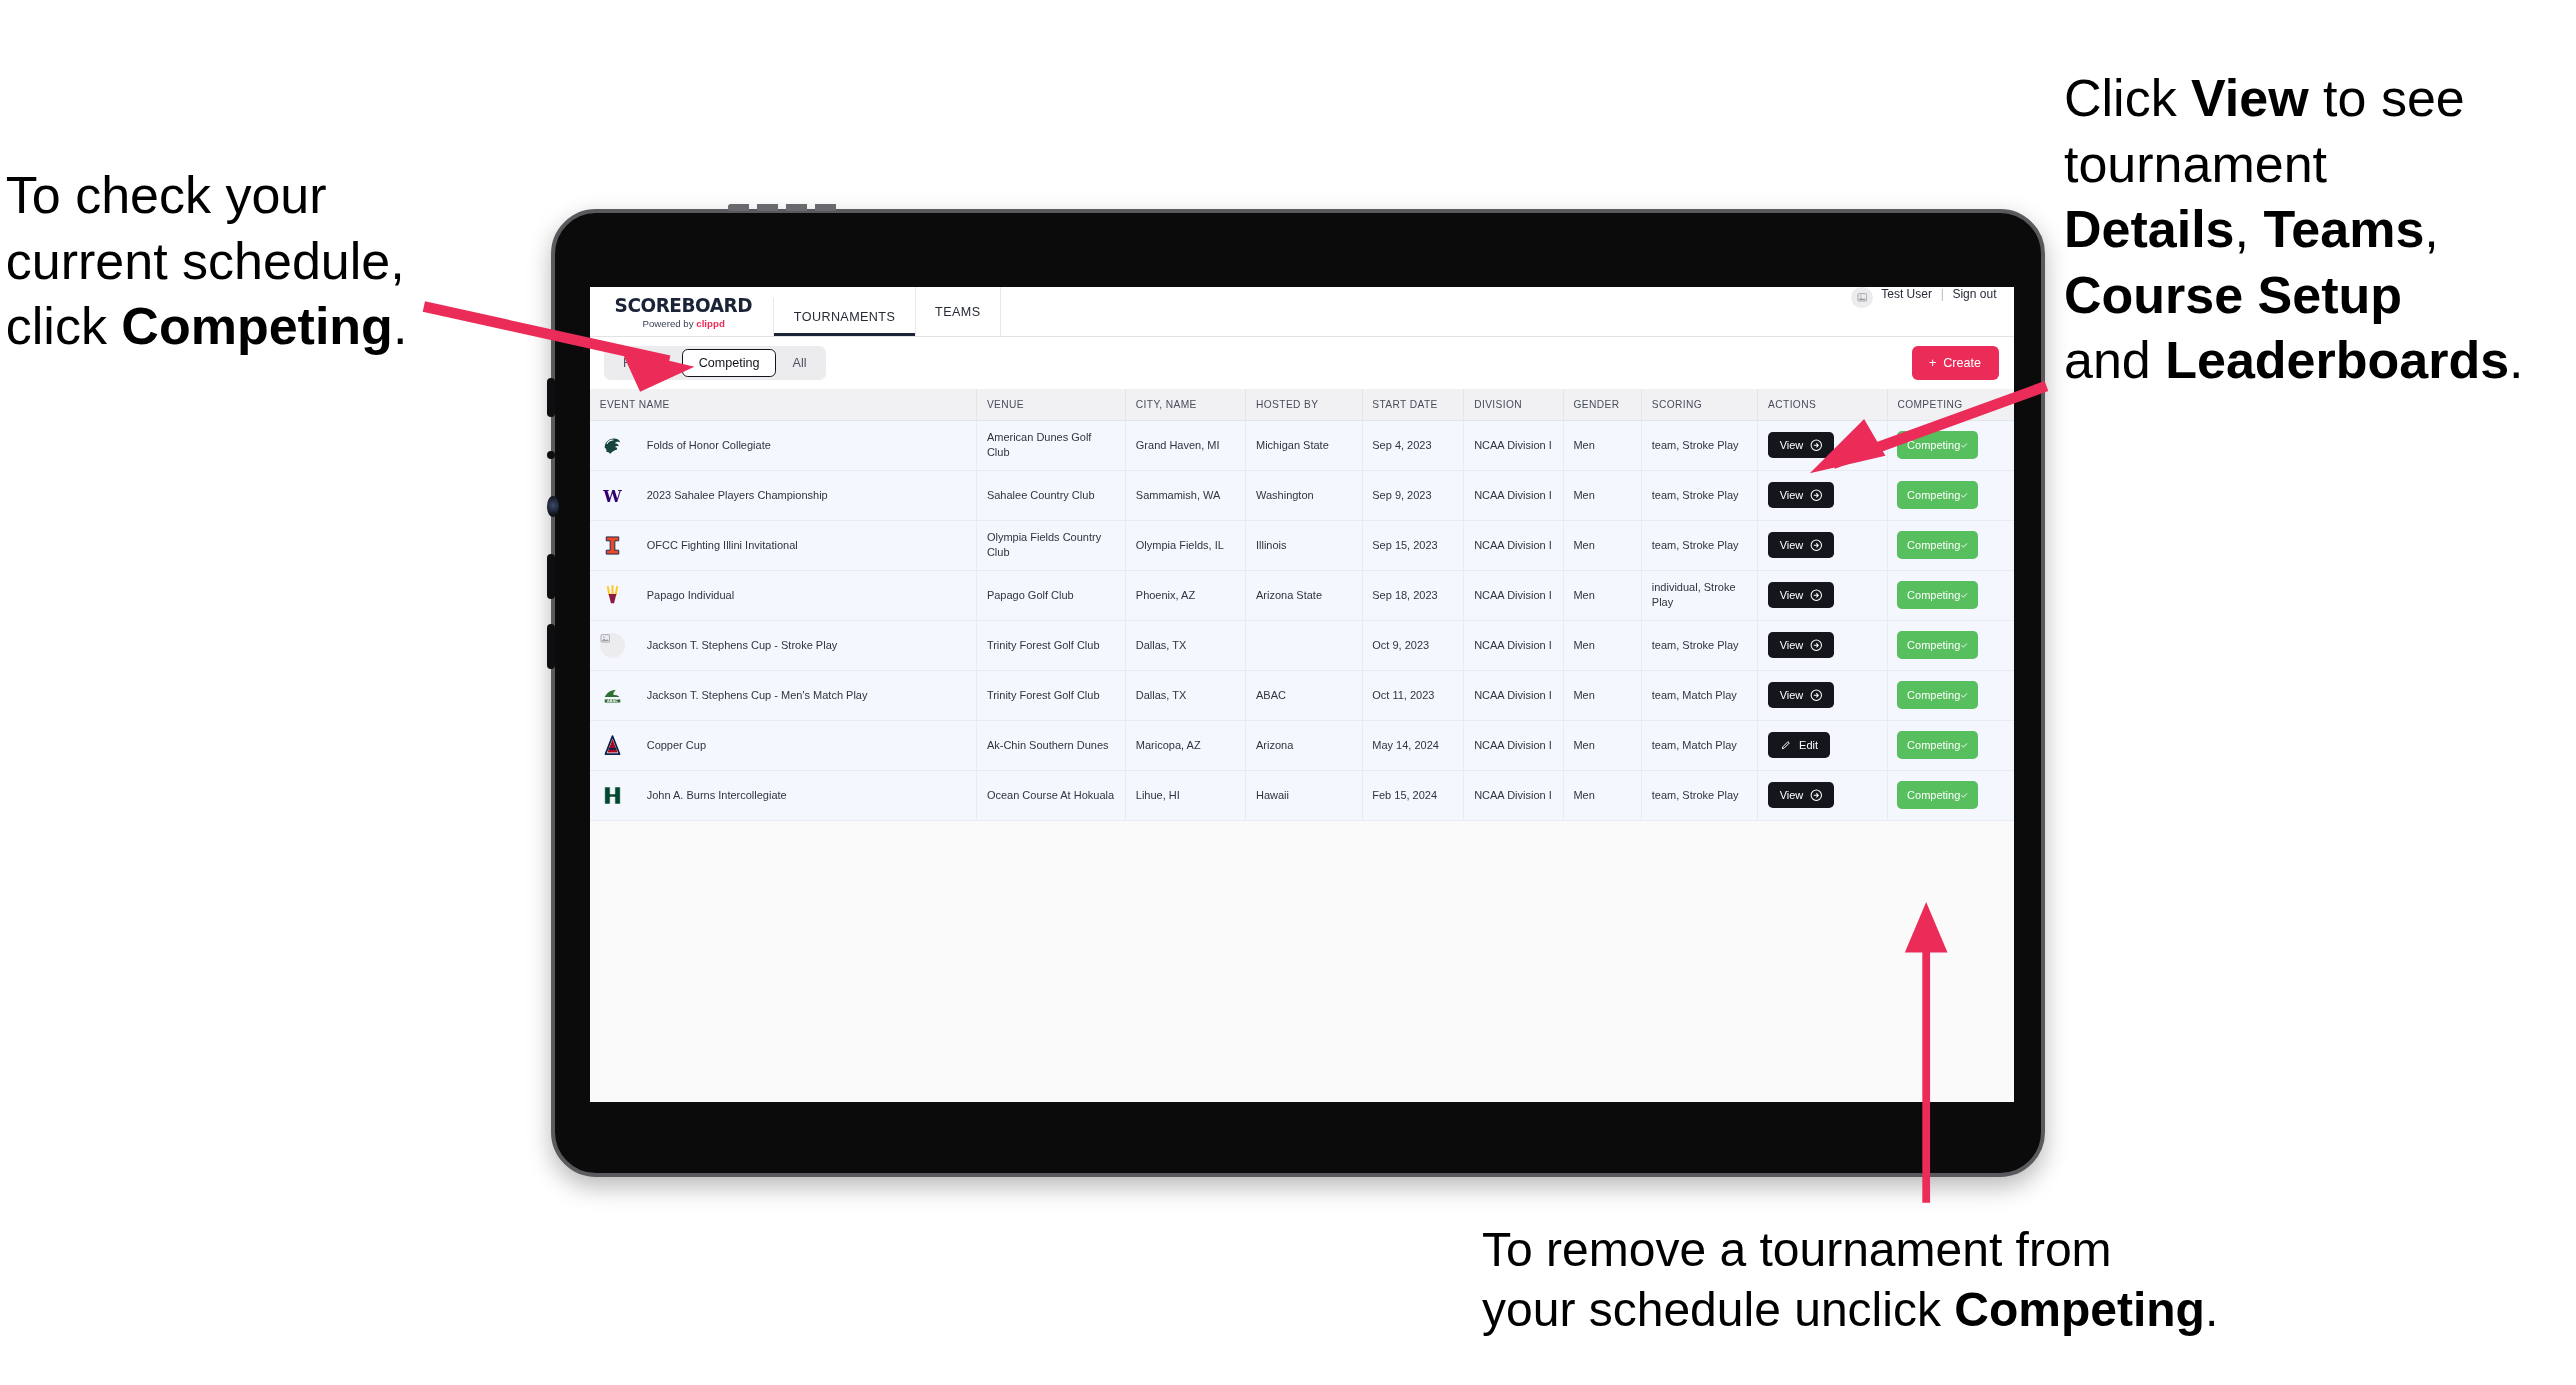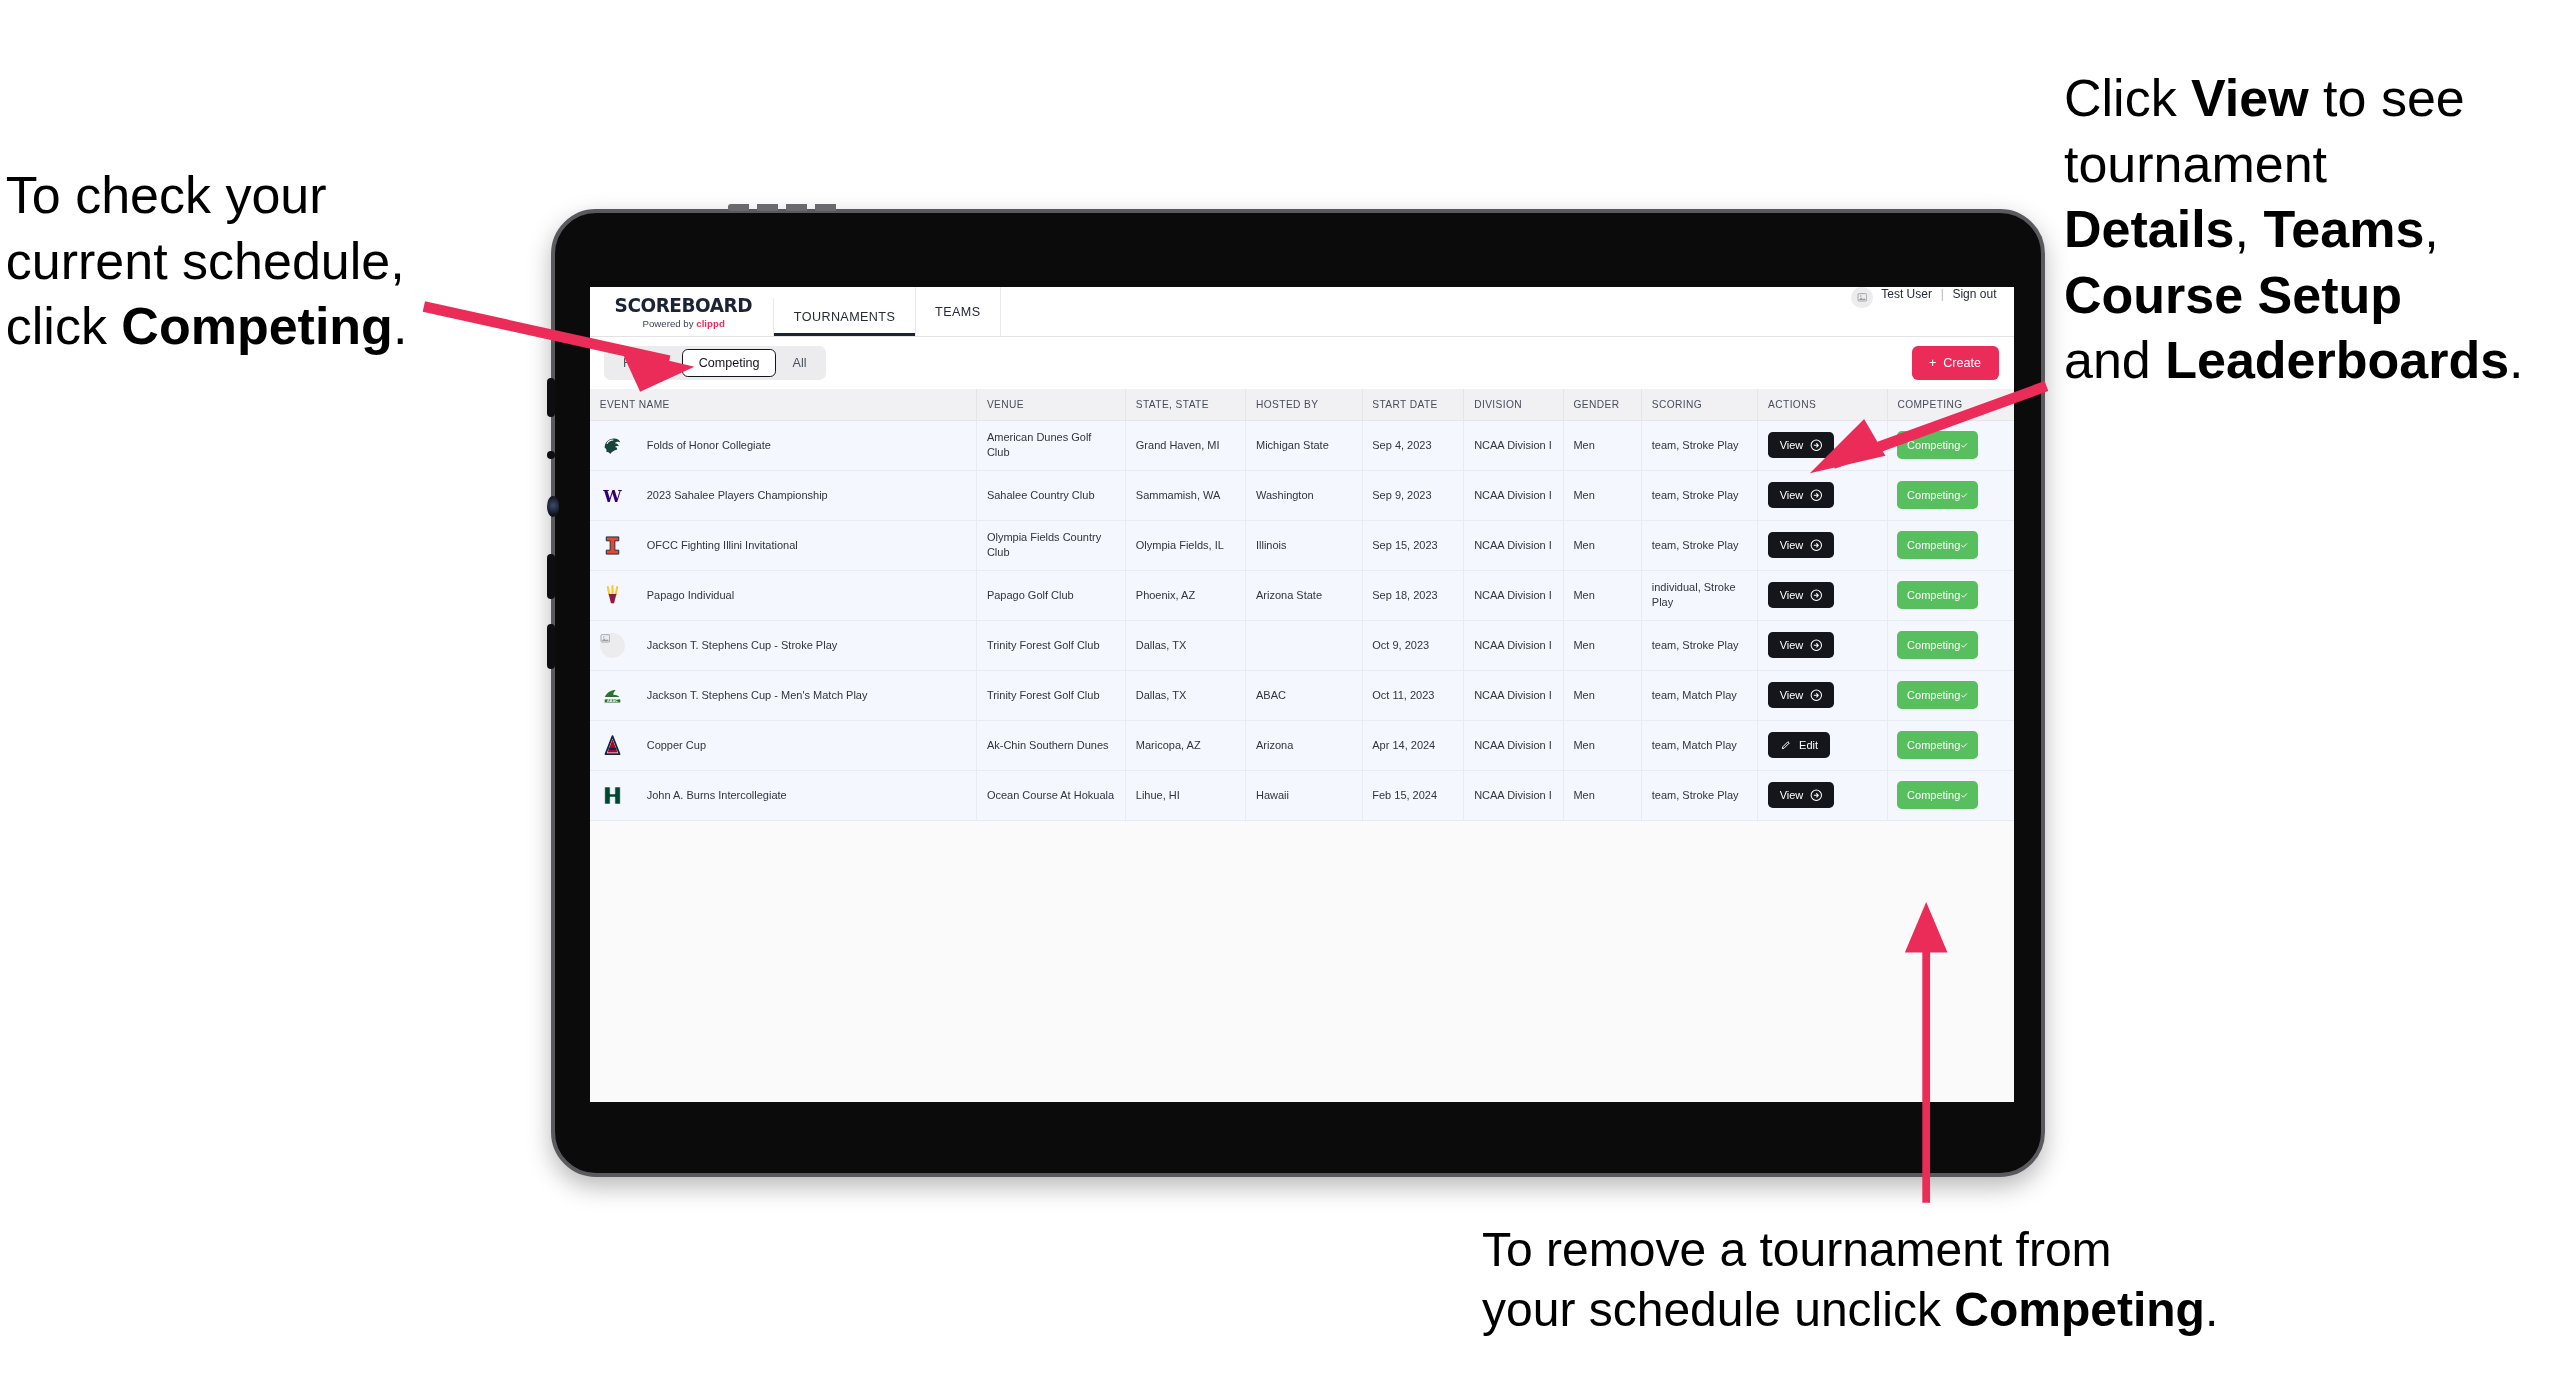--- a/index.html
+++ b/index.html
@@ -231,21 +231,21 @@
           <span>Create</span>
         </button>
       </div>
 
       <div class="tablewrap">
         <table>
           <thead>
             <tr>
               <th class="c-event">EVENT NAME</th>
               <th class="c-venue">VENUE</th>
-              <th class="c-city">STATE, STATE</th>
+              <th class="c-city">CITY, NAME</th>
               <th class="c-host">HOSTED BY</th>
               <th class="c-start">START DATE</th>
               <th class="c-div">DIVISION</th>
               <th class="c-gender">GENDER</th>
               <th class="c-score">SCORING</th>
               <th class="c-act">ACTIONS</th>
               <th class="c-comp">COMPETING</th>
             </tr>
           </thead>
           <tbody id="tbody">
@@ -458,21 +458,21 @@
                         <path d="M16 8l6.5 17h-13z" fill="#ab0520"></path>
                         <rect x="11" y="19" width="10" height="2.6" fill="#0c234b"></rect>
                       </svg>
                     </span>
                     <span>Copper Cup</span>
                   </div>
                 </td>
                 <td class="c-venue">Ak-Chin Southern Dunes</td>
                 <td class="c-city">Maricopa, AZ</td>
                 <td class="c-host">Arizona</td>
-                <td class="c-start">Apr 14, 2024</td>
+                <td class="c-start">May 14, 2024</td>
                 <td class="c-div">NCAA Division I</td>
                 <td class="c-gender">Men</td>
                 <td class="c-score">team, Match Play</td>
                 <td class="c-act"><button class="btn-edit">
                     <svg class="ico-arrow" viewBox="0 0 16 16">
                       <path d="M3 12.2l.5-2.2 6.6-6.6 1.7 1.7-6.6 6.6z" fill="none" stroke="#fff" stroke-width="1.25" stroke-linejoin="round"></path>
                     </svg>
                     <span>Edit</span>
                   </button></td>
                 <td class="c-comp"><button class="btn-comp">

